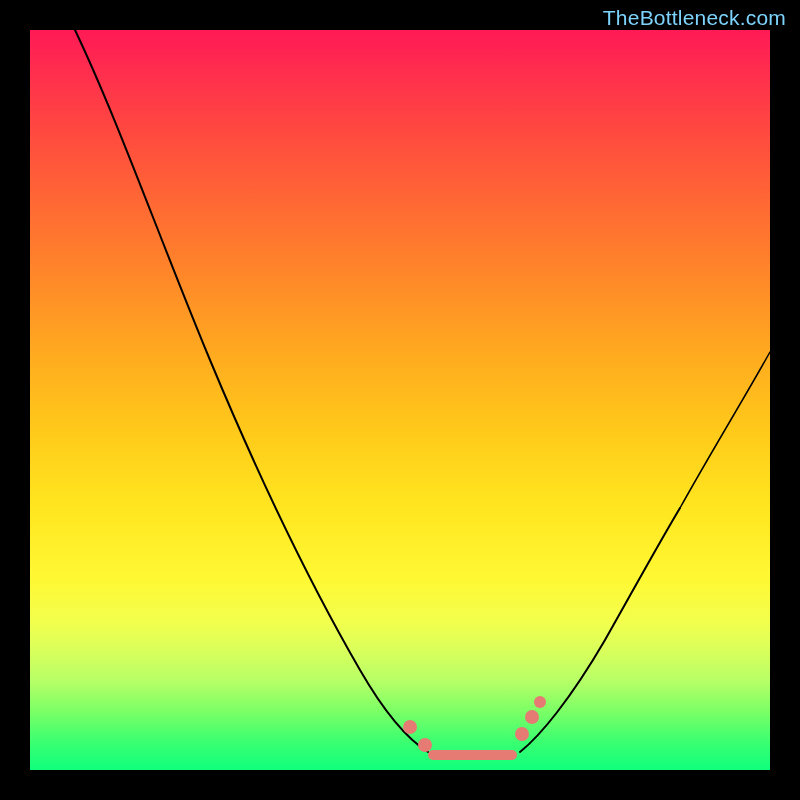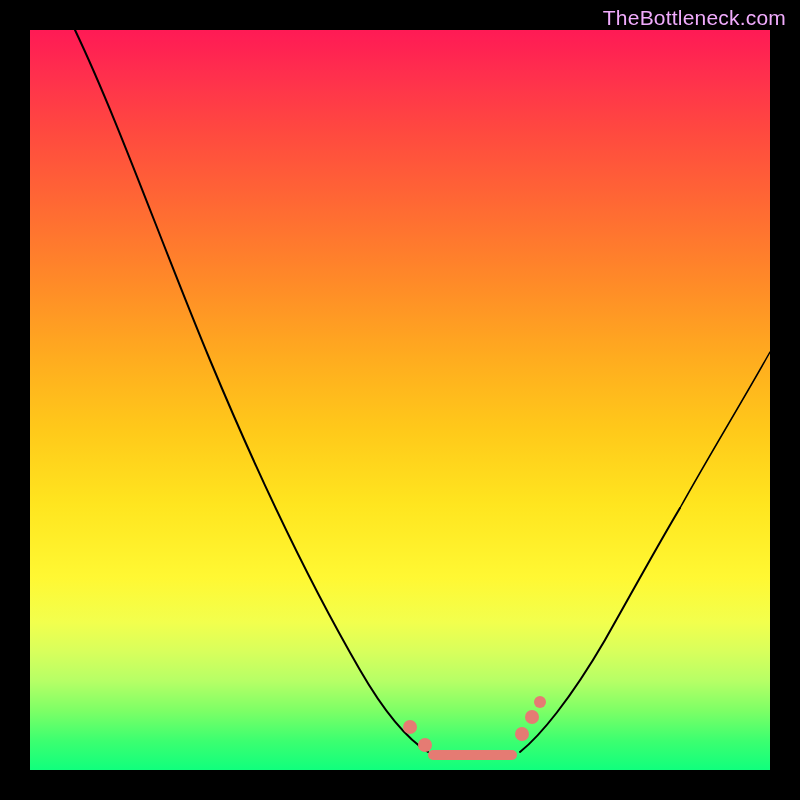--- a/index.html
+++ b/index.html
@@ -47,21 +47,21 @@
     left: 0;
     top: 0;
     width: 740px;
     height: 740px;
     overflow: visible;
   }
   .watermark {
     position: absolute;
     top: 6px;
     right: 14px;
-    color: #f0abfc;
+    color: #7dd3fc;
     font-size: 21px;
     letter-spacing: 0.2px;
     font-weight: 500;
     user-select: none;
   }
   .curve {
     fill: none;
     stroke: #000;
     stroke-width: 2;
     stroke-linecap: round;

